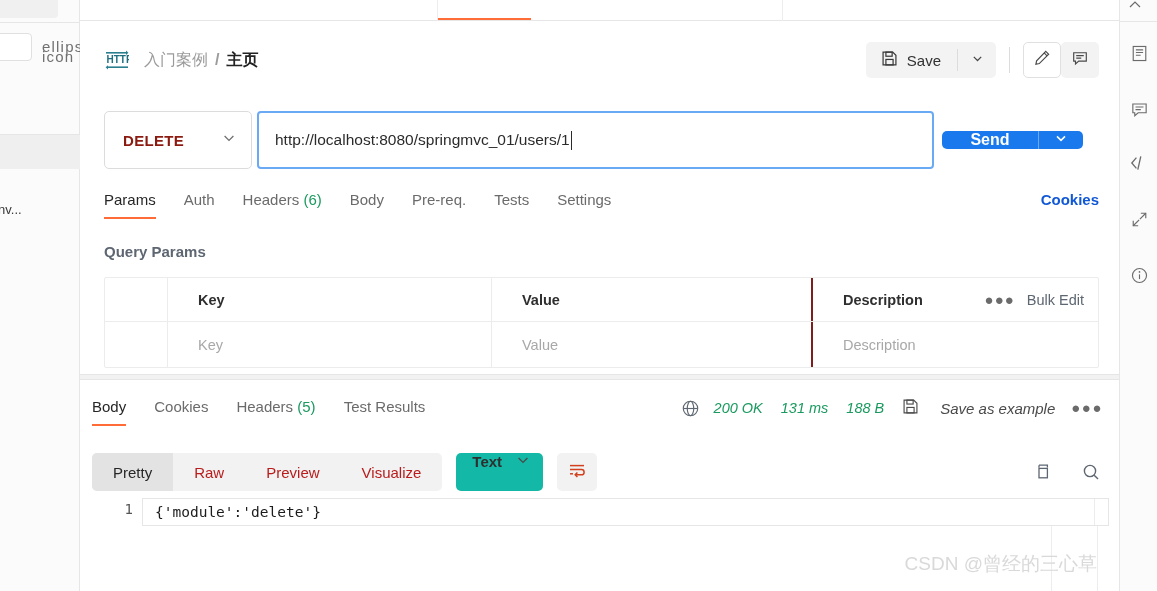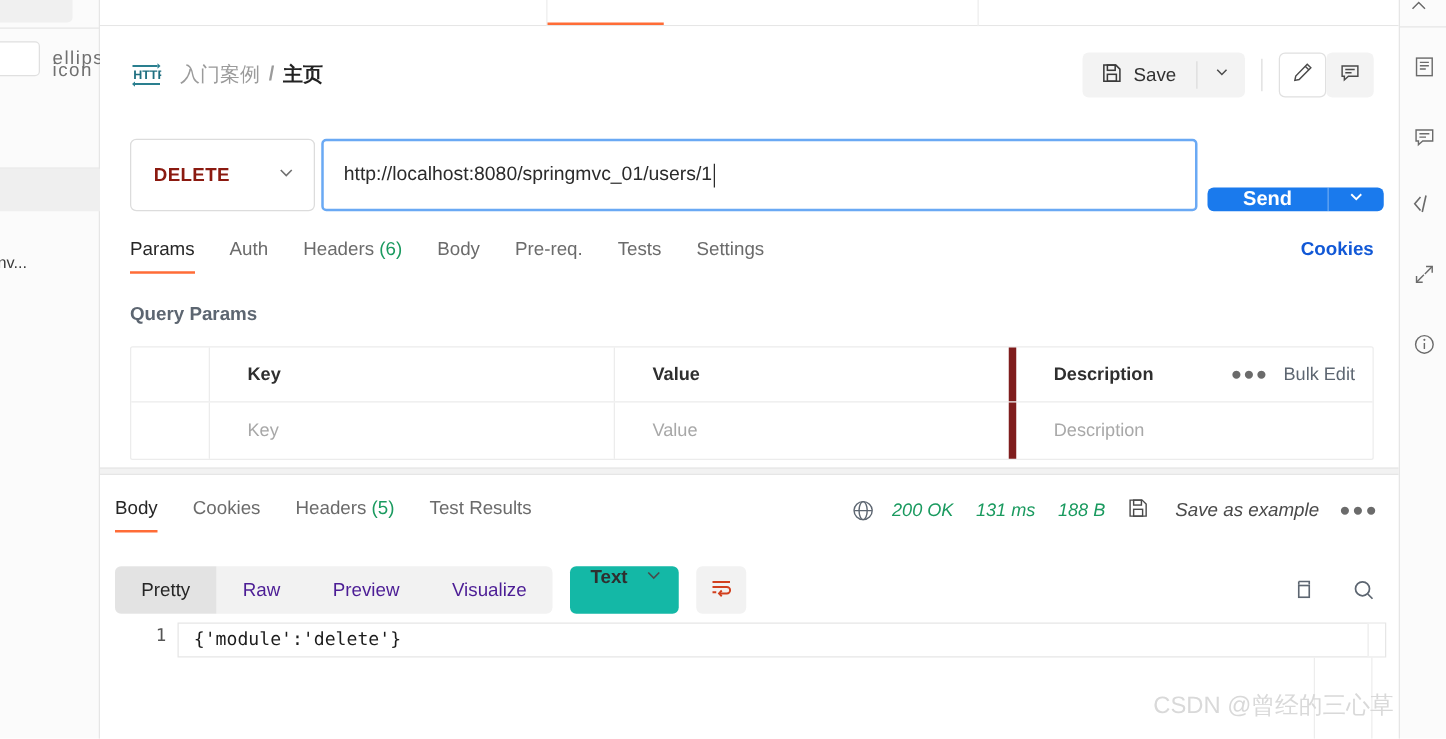--- a/index.html
+++ b/index.html
@@ -109,22 +109,22 @@
   .icon-btn {
     width: 38px; height: 36px; border-radius: 5px;
     display: flex; align-items: center; justify-content: center;
     color: #4a4a4a; cursor: pointer;
   }
   .icon-btn.boxed { border: 1px solid #e0e0e0; background: #fff; }
   .icon-btn.plain { background: #f3f3f3; }
 
   
   .url-row {
-    position: absolute; left: 24px; top: 90px; right: 12px; height: 58px;
-    display: flex; align-items: flex-end;
+    position: absolute; left: 24px; top: 90px; right: 36px; height: 58px;
+    display: flex; align-items: center;
   }
   .method-box {
     width: 148px; height: 58px; background: #fff;
     border: 1px solid #dcdcdc; border-radius: 5px;
     display: flex; align-items: center; justify-content: space-between;
     padding: 0 15px 0 18px; cursor: pointer;
   }
   .method-label { font-size: 15px; font-weight: 700; color: #8b1a10; letter-spacing: .3px; }
   .method-caret { color: #707070; }
   .url-field {
@@ -179,21 +179,21 @@
   }
   .qp-table {
     position: absolute; left: 24px; top: 256px; right: 20px;
     border: 1px solid #ececec; border-radius: 2px;
   }
   .qp-head, .qp-row { display: flex; align-items: center; height: 44px; gap: 13px; }
   .qp-head { border-bottom: 1px solid #ececec; }
   .qp-row { height: 45px; }
   .qp-chk { width: 63px; height: 100%; border-right: 1px solid #ececec; }
   .qp-c1 { width: 311px; height: 100%; border-right: 1px solid #ececec; padding-left: 17px; display: flex; align-items: center; }
-  .qp-c2 { width: 308px; height: 100%; border-right: 6px solid #7f1d1d; padding-left: 17px; display: flex; align-items: center; }
+  .qp-c2 { width: 308px; height: 100%; border-right: 2px solid #7f1d1d; padding-left: 17px; display: flex; align-items: center; }
   .qp-c3 { flex: 1; height: 100%; padding-left: 17px; display: flex; align-items: center; }
   .qp-hd { font-size: 14.5px; color: #2f2f2f; font-weight: 700; }
   .qp-ph { font-size: 14.5px; color: #a8a8a8; }
   .qp-bulk {
     margin-left: auto; display: flex; align-items: center; gap: 12px; padding-right: 14px;
   }
   .qp-dots { font-size: 15px; color: #6b6b6b; letter-spacing: 1px; line-height: 8px; cursor: pointer; }
   .qp-bulk-label { font-size: 14.5px; color: #5d6671; cursor: pointer; }
 
   
@@ -225,21 +225,21 @@
   .body-bar {
     position: absolute; left: 12px; top: 72px; right: 10px; height: 40px;
     display: flex; align-items: center;
   }
   .seg {
     display: flex; align-items: center; height: 38px;
     background: #f2f2f2; border-radius: 5px; overflow: hidden;
   }
   .seg-item {
     height: 38px; padding: 0 21px; display: flex; align-items: center;
-    font-size: 15px; color: #4c1d95; cursor: pointer;
+    font-size: 15px; color: #b91c1c; cursor: pointer;
   }
   .seg-item.active { background: #e3e3e3; color: #262626; }
   .fmt-select {
     margin-left: 14px; height: 38px; padding: 0 13px 0 16px;
     background: #14b8a6; border-radius: 5px;
     display: flex; align-items: flex-start; gap: 14px; cursor: pointer;
   }
   .fmt-label { font-size: 15px; color: #2f2f2f; font-weight: 600; }
   .wrap-btn {
     margin-left: 14px; width: 40px; height: 38px; border-radius: 5px;
@@ -270,21 +270,21 @@
   .code-scroll {
     position: absolute; right: 0; top: 0; bottom: 0; width: 14px;
     border-left: 1px solid #ececec; background: #fff;
   }
   .vline {
     position: absolute; top: 146px; bottom: 0; width: 1px; background: #ededed;
   }
 
   
   .watermark {
-    position: absolute; right: 4px; bottom: 14px;
+    position: absolute; right: 22px; bottom: 14px;
     font-size: 19px; color: #d9d9d9; white-space: nowrap; user-select: none;
   }
 </style>
 </head>
 <body>
 
 <div class="app">
 
   <div class="left-rail">
     <div class="lr-topbtn"></div>

